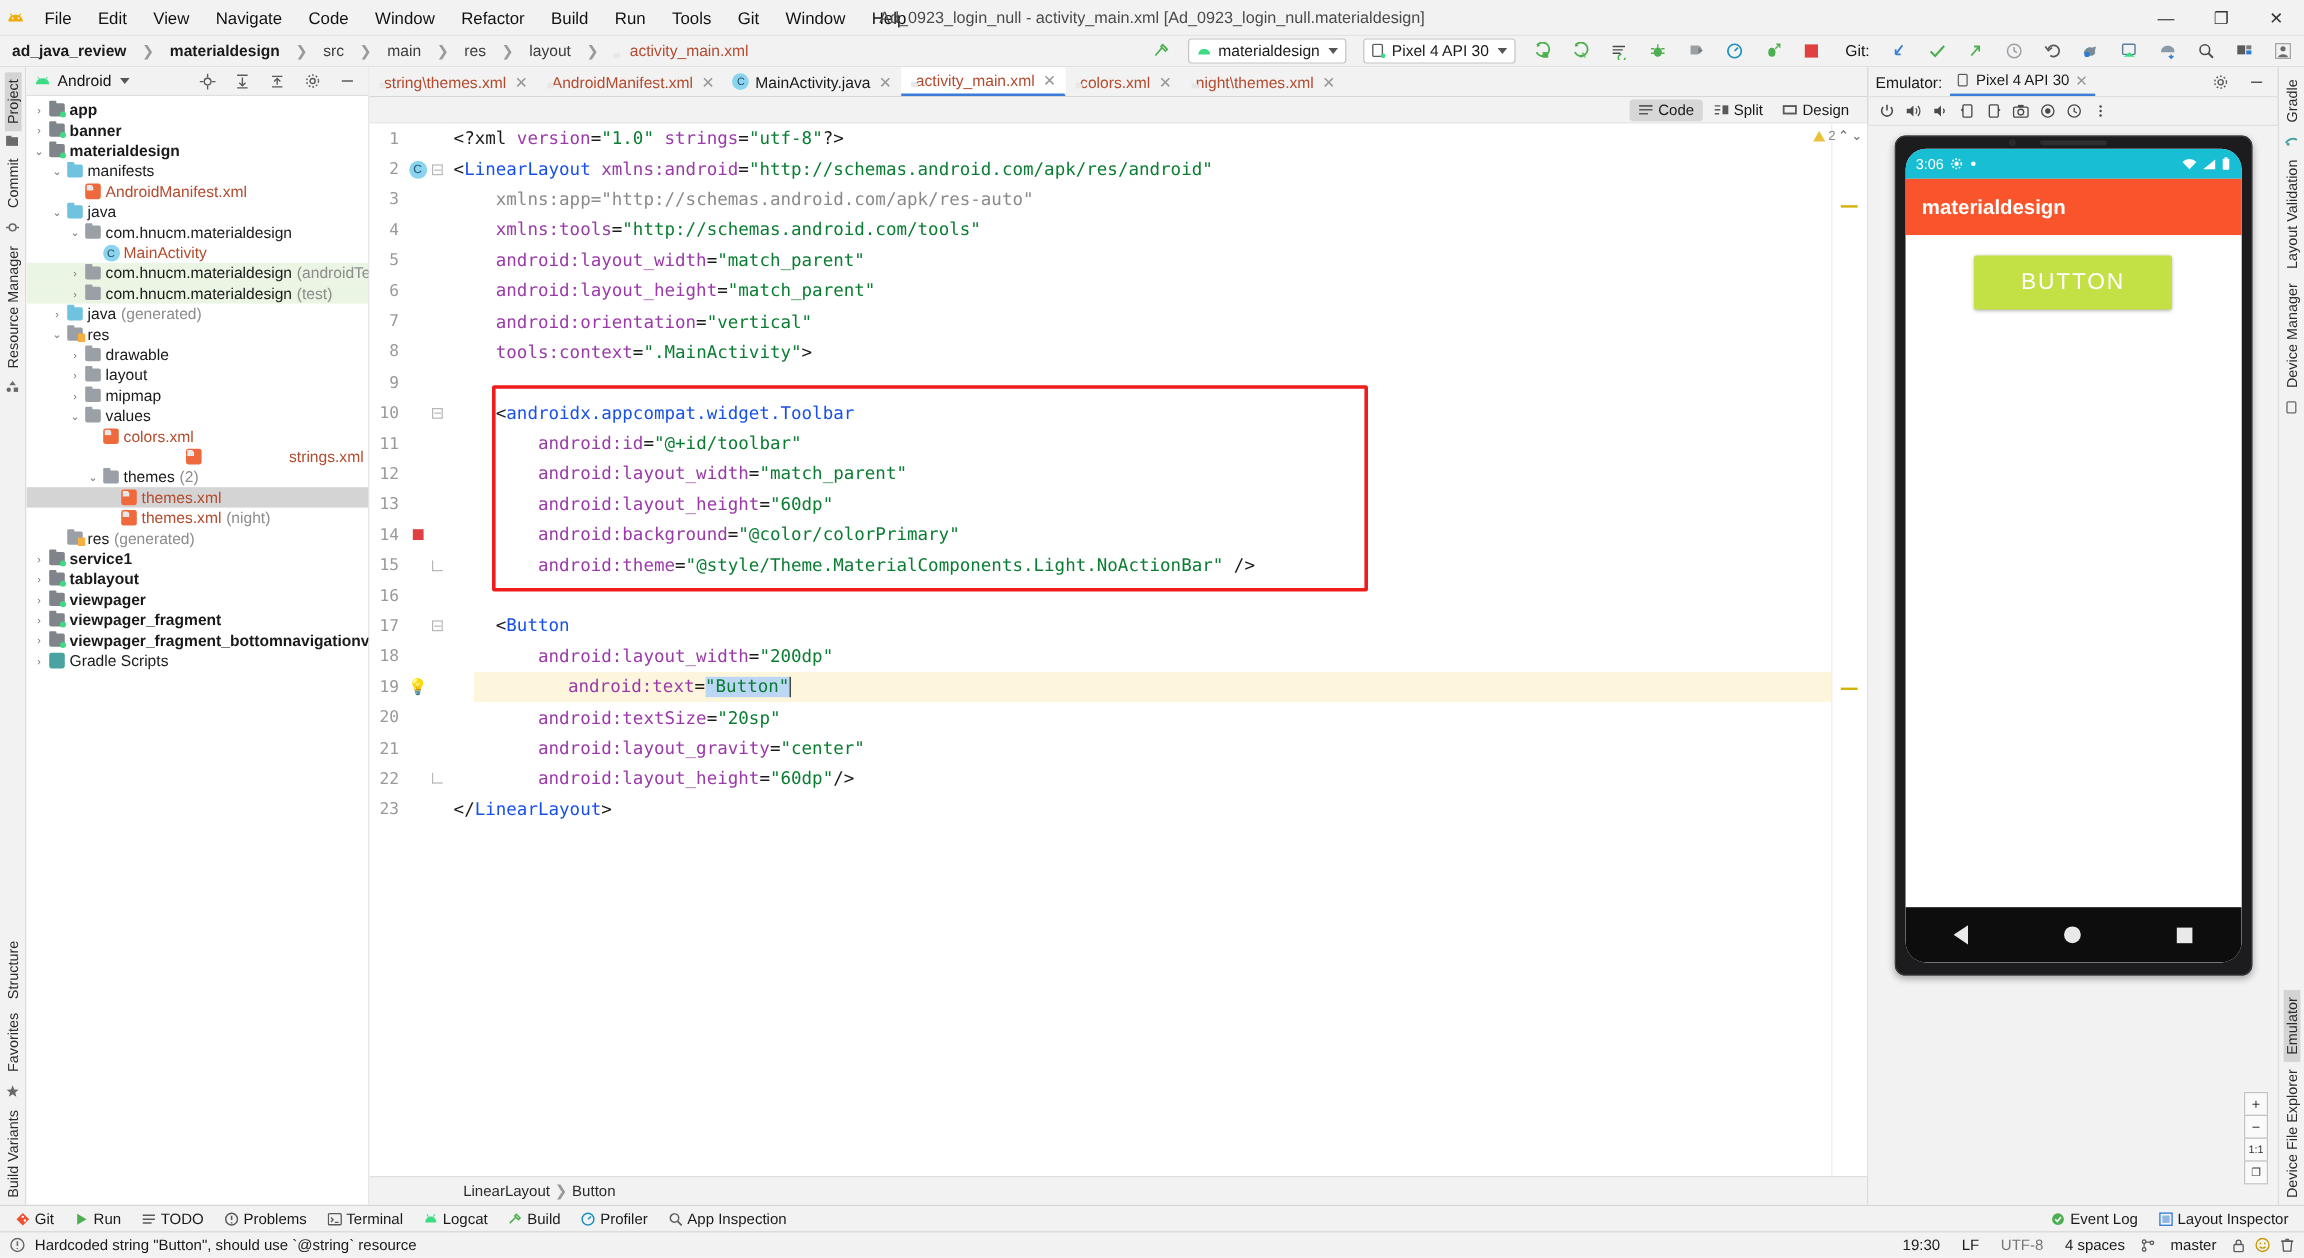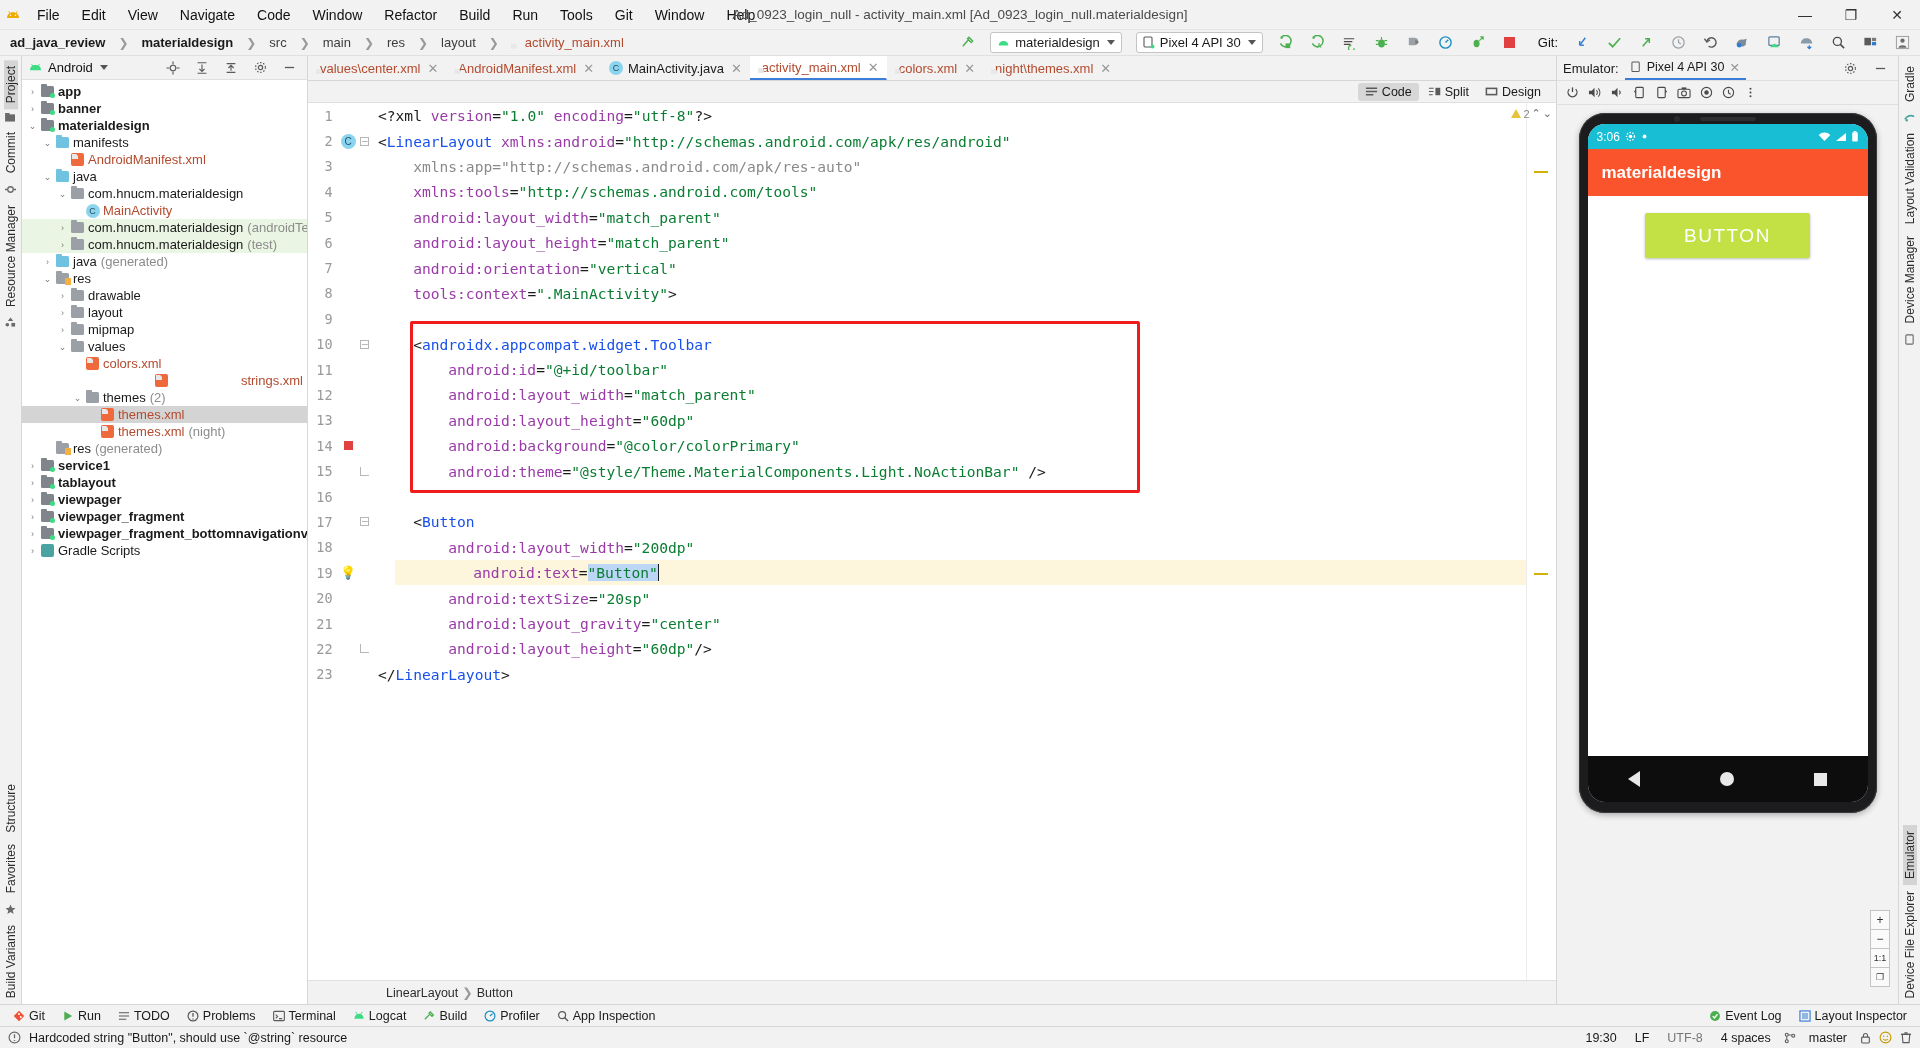--- a/index.html
+++ b/index.html
@@ -147,21 +147,21 @@
 
   
   .emu-pane { width:342px; flex:0 0 342px; background:#f2f2f2; display:flex; flex-direction:column; border-left:1px solid #d6d6d6; }
   .emu-head { height:25px; display:flex; align-items:center; padding:0 6px; gap:6px; border-bottom:1px solid #e0e0e0; flex:0 0 25px;}
   .emu-title { font-size:13px; color:#1a1a1a; }
   .emu-tab { display:flex;align-items:center;gap:5px;font-size:12.5px;padding:3px 6px;border-bottom:2px solid #3b7dd8;}
   .emu-head .spacer{flex:1;}
   .emu-toolbar { height:24px; display:flex; align-items:center; gap:9px; padding:0 9px; border-bottom:1px solid #e0e0e0; flex:0 0 24px; color:#4a4a4a;}
   .emu-stage { flex:1; position:relative; background:#f2f2f2; display:flex; justify-content:center; padding-top:8px;}
   .phone {
-    width:298px; height:700px; background:#1c1c1e; border-radius:26px; padding:11px 9px;
+    width:298px; height:700px; background:#1c1c1e; border-radius:9px; padding:11px 9px;
     box-shadow:0 0 0 1px #3a3a3c inset, 0 2px 6px rgba(0,0,0,.3);
     position:relative;
   }
   .phone-screen { width:100%; height:100%; background:#fff; border-radius:17px; overflow:hidden; display:flex; flex-direction:column;}
   .statusbar { height:25px; background:#18bed4; display:flex; align-items:center; padding:0 9px; color:#fff; font-size:12px; gap:5px;}
   .sb-right { margin-left:auto; display:flex; align-items:center; gap:4px;}
   .app-toolbar { height:47px; background:#f9542b; display:flex; align-items:center; padding:0 14px; color:#fff; font-size:17px; font-weight:bold;}
   .app-body { flex:1; background:#fff; display:flex; justify-content:center; padding-top:17px;}
   .mbutton { width:165px;height:45px; background:#c3e044; color:#fff; font-size:19px; letter-spacing:1.5px;
              display:flex;align-items:center;justify-content:center; border-radius:2px;
@@ -691,21 +691,21 @@
             </span>
             <span class="nlabel">Gradle Scripts</span>
           </div>
         </div>
     </div>
 
     <div class="editor-col">
       <div class="tabstrip" id="tabstrip">
           <div class="etab">
             <span class="ico"><span class="xmlico"></span></span>
-            <span class="tx">values\center.xml</span>
+            <span class="tx">string\themes.xml</span>
             <span class="cl">✕</span>
           </div>
           <div class="etab">
             <span class="ico"><span class="xmlico"></span></span>
             <span class="tx">AndroidManifest.xml</span>
             <span class="cl">✕</span>
           </div>
           <div class="etab">
             <span class="ico">
               <span class="cico">C</span>
@@ -887,21 +887,21 @@
               </span>
             </div>
             <div class="lnrow">
               <span class="lnum">23</span>
               <span class="gmark"></span>
               <span style="width:12px;display:flex;align-items:center;justify-content:center"></span>
             </div>
           </div>
         <div class="codearea" id="codearea">
           <div class="redbox" style="left:40px; top:218px; width:730px; height:172px;"></div>
-        <div class="codeline"><span class="c-punct">&lt;?xml </span><span class="c-attr">version</span><span class="c-punct">=</span><span class="c-val">"1.0"</span><span class="c-punct"> </span><span class="c-attr">encoding</span><span class="c-punct">=</span><span class="c-val">"utf-8"</span><span class="c-punct">?&gt;</span></div>
+        <div class="codeline"><span class="c-punct">&lt;?xml </span><span class="c-attr">version</span><span class="c-punct">=</span><span class="c-val">"1.0"</span><span class="c-punct"> </span><span class="c-attr">strings</span><span class="c-punct">=</span><span class="c-val">"utf-8"</span><span class="c-punct">?&gt;</span></div>
             <div class="codeline"><span class="c-punct">&lt;</span><span class="c-tag">LinearLayout</span><span class="c-punct"> </span><span class="c-ns">xmlns:android</span><span class="c-punct">=</span><span class="c-val">"http://schemas.android.com/apk/res/android"</span></div>
             <div class="codeline"><span class="c-punct">    </span><span class="c-gray">xmlns:app</span><span class="c-gray">=</span><span class="c-gray">"http://schemas.android.com/apk/res-auto"</span></div>
             <div class="codeline"><span class="c-punct">    </span><span class="c-ns">xmlns:tools</span><span class="c-punct">=</span><span class="c-val">"http://schemas.android.com/tools"</span></div>
             <div class="codeline"><span class="c-punct">    </span><span class="c-attr">android:layout_width</span><span class="c-punct">=</span><span class="c-val">"match_parent"</span></div>
             <div class="codeline"><span class="c-punct">    </span><span class="c-attr">android:layout_height</span><span class="c-punct">=</span><span class="c-val">"match_parent"</span></div>
             <div class="codeline"><span class="c-punct">    </span><span class="c-attr">android:orientation</span><span class="c-punct">=</span><span class="c-val">"vertical"</span></div>
             <div class="codeline"><span class="c-punct">    </span><span class="c-attr">tools:context</span><span class="c-punct">=</span><span class="c-val">".MainActivity"</span><span class="c-punct">&gt;</span></div>
             <div class="codeline"></div>
             <div class="codeline"><span class="c-punct">    &lt;</span><span class="c-tag">androidx.appcompat.widget.Toolbar</span></div>
             <div class="codeline"><span class="c-punct">        </span><span class="c-attr">android:id</span><span class="c-punct">=</span><span class="c-val">"@+id/toolbar"</span></div>

